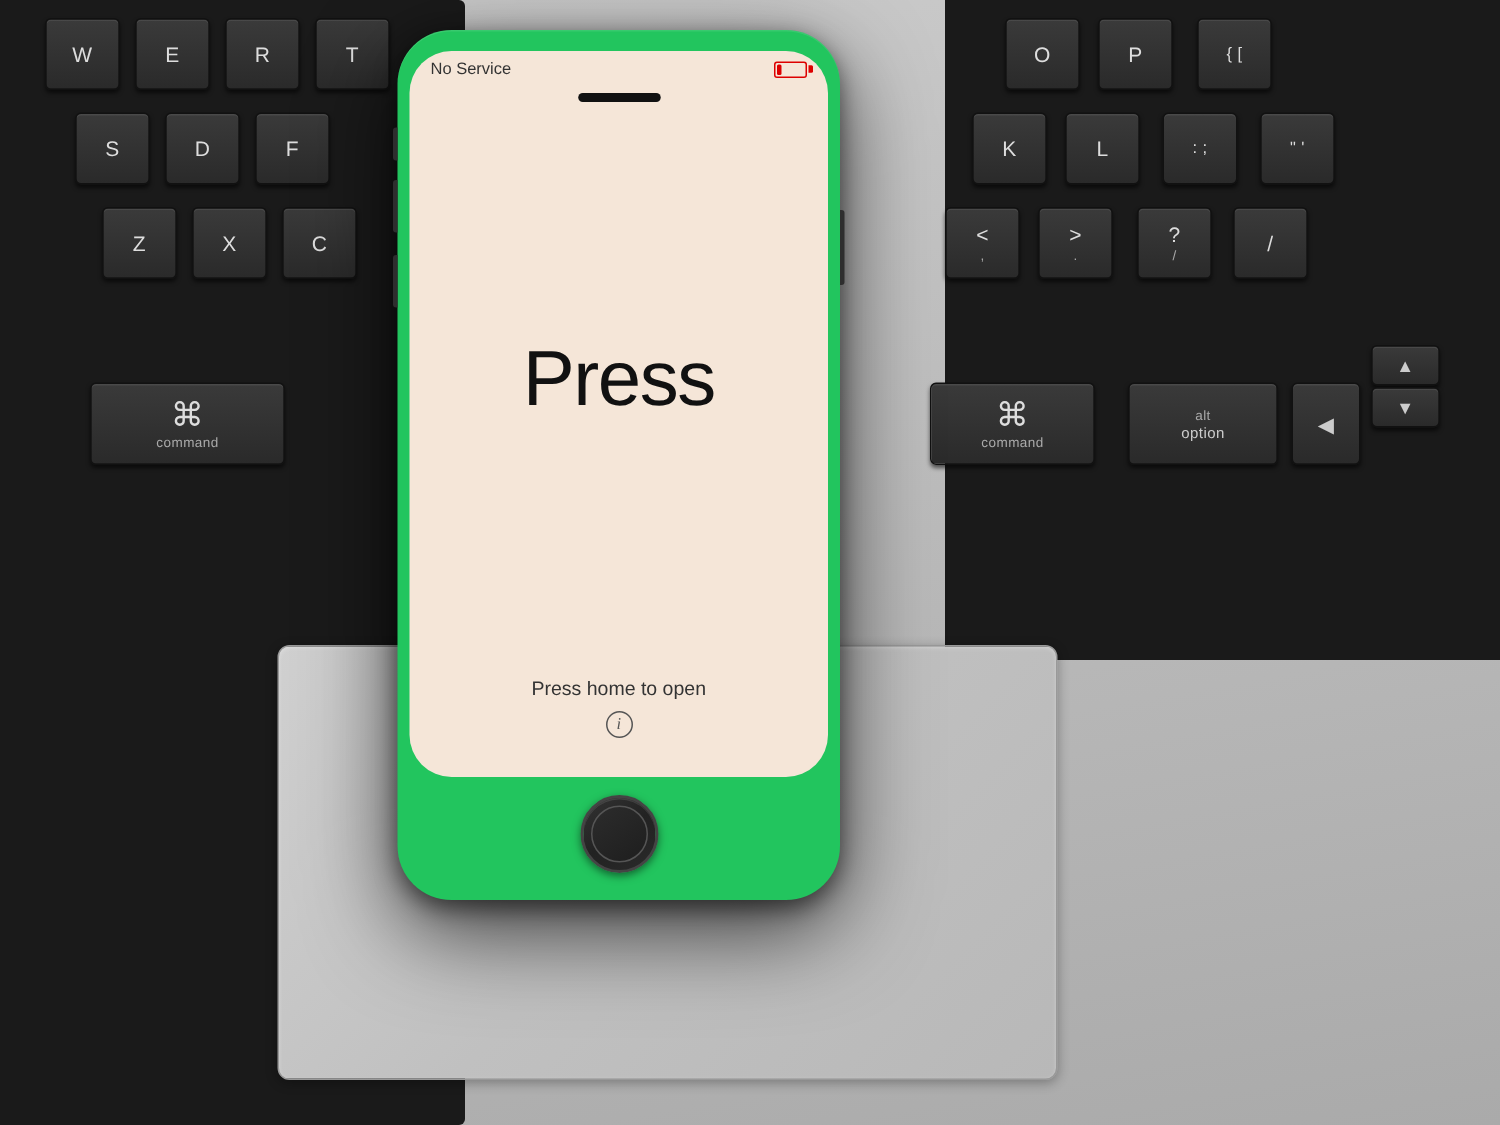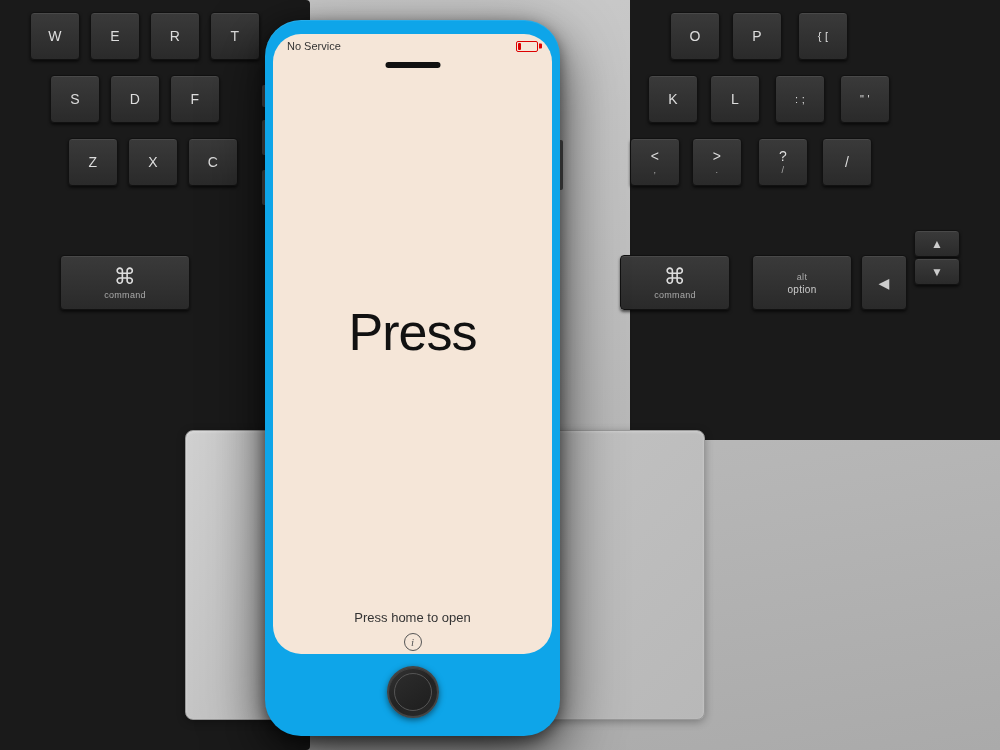--- a/index.html
+++ b/index.html
@@ -114,22 +114,22 @@
     .k-arr-left { top: 255px; right: 93px; width: 46px; height: 55px; }
     .k-arr-up   { top: 230px; right: 40px; width: 46px; height: 27px; }
     .k-arr-down { top: 258px; right: 40px; width: 46px; height: 27px; }
 
     
     .iphone {
       position: absolute;
       top: 20px;
       left: 265px;
       width: 295px;
-      height: 716px;
-      background: #0ea5e9;
+      height: 580px;
+      background: #22c55e;
       border-radius: 36px;
       box-shadow:
         0 20px 60px rgba(0,0,0,0.7),
         0 5px 15px rgba(0,0,0,0.5),
         inset 0 1px 0 rgba(255,255,255,0.1);
       z-index: 10;
     }
 
     .iphone-screen {
       position: absolute;
@@ -207,21 +207,21 @@
       font-size: 52px;
       font-weight: 300;
       color: #111;
       letter-spacing: -1px;
     }
 
     .iphone-bottom-bar {
       display: flex;
       flex-direction: column;
       align-items: center;
-      padding-bottom: 3px;
+      padding-bottom: 26px;
       flex-shrink: 0;
     }
 
     .press-home-text {
       font-size: 13px;
       color: #333;
       font-weight: 400;
       margin-bottom: 8px;
     }
 

